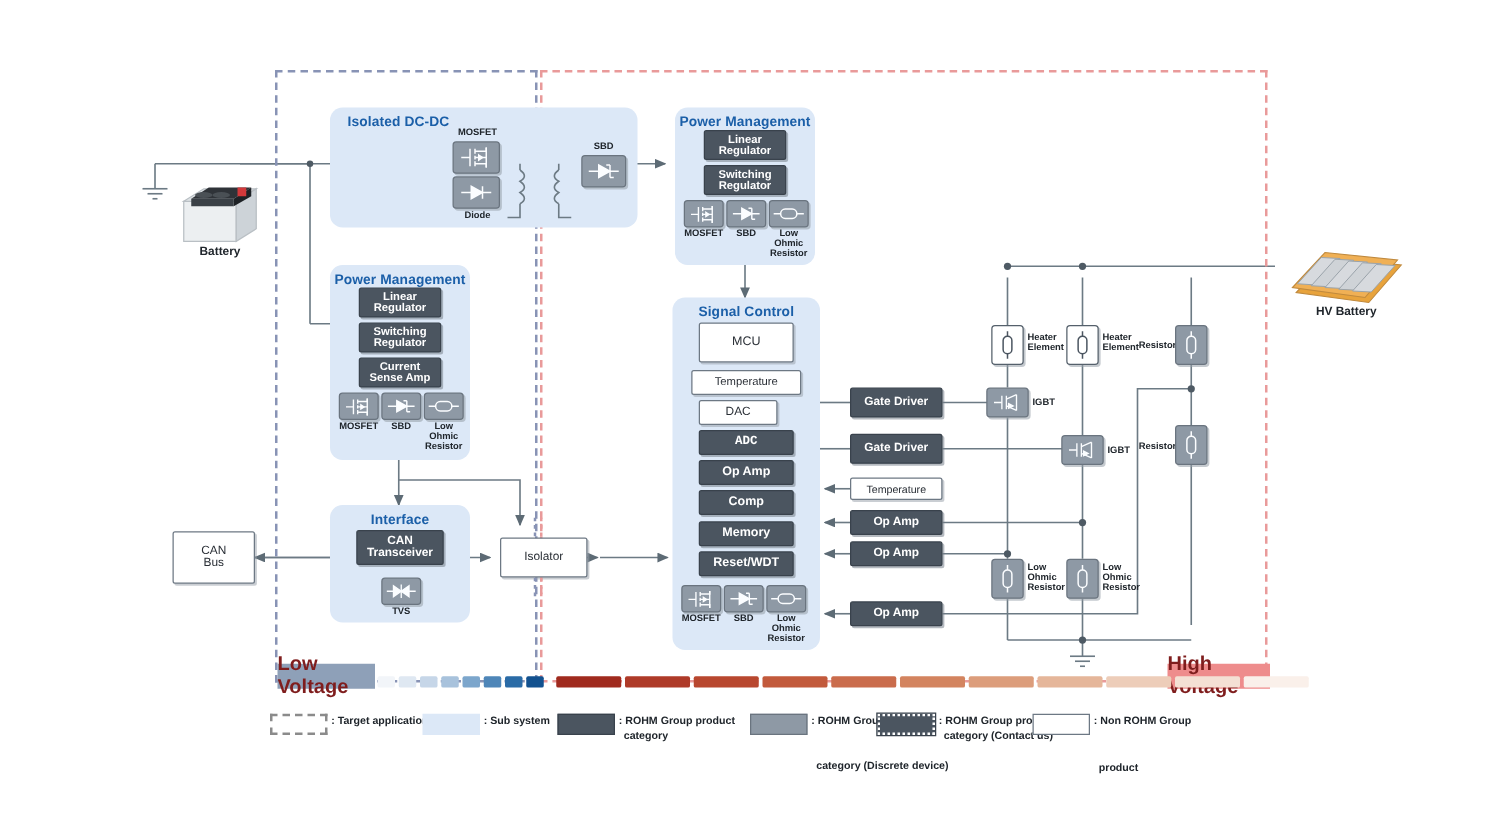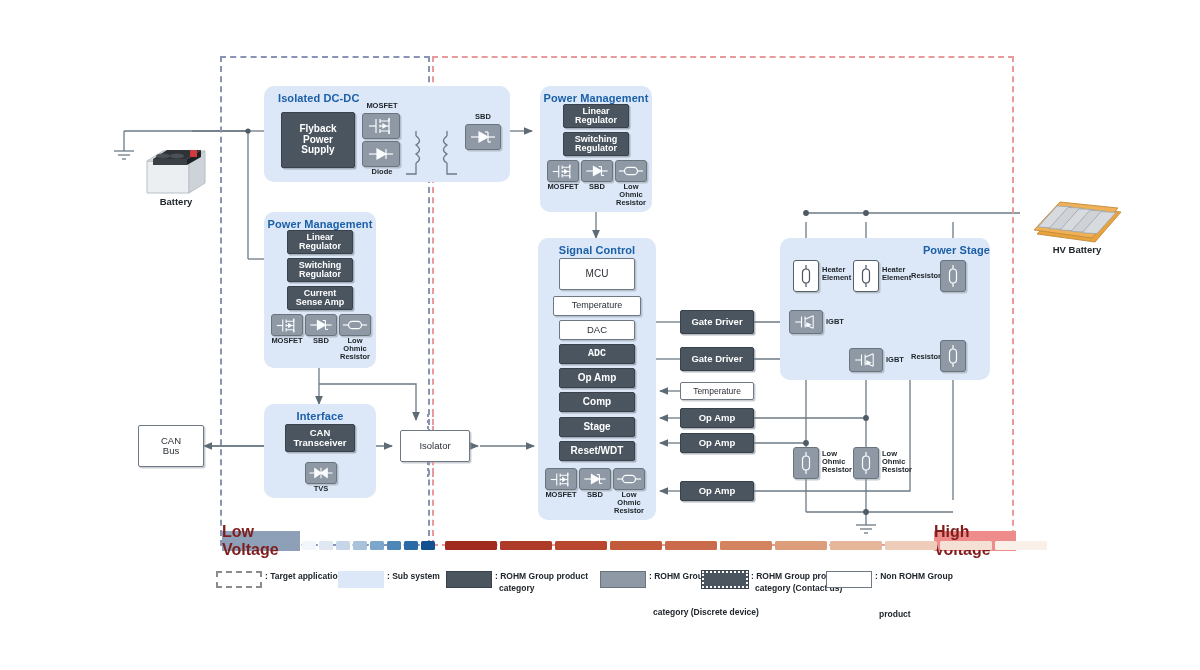--- a/index.html
+++ b/index.html
@@ -165,25 +165,20 @@
       <circle cx="866" cy="512" r="2.9"></circle>
     </g>
   </svg>
 
   <div class="domain-box domain-lv" style="left:220px;top:56px;width:210px;height:490px;"></div>
   <div class="domain-box domain-hv" style="left:432px;top:56px;width:582px;height:490px;"></div>
 
   <div class="subsys" style="left:264px;top:86px;width:246px;height:96px;">
     <div class="subsys-title" style="text-align:left;padding-left:14px;">Isolated DC-DC</div>
   </div>
-  <div class="blk blk-dark" style="left:281px;top:112px;width:74px;height:56px;font-size:10px;flex-direction:column;">
-    <span>Flyback</span>
-    <span>Power</span>
-    <span>Supply</span>
-  </div>
 
   <div class="disc" style="left:362px;top:113px;width:38px;height:26px;">
     <svg width="30" height="20" viewBox="0 0 30 20">
       <g stroke="#fbfdff" stroke-width="1.2" fill="none">
         <path d="M3,10 L10,10"></path>
           <path d="M10,3 L10,17"></path>
         <path d="M14,3 L14,7"></path>
           <path d="M14,8.5 L14,11.5"></path>
           <path d="M14,13 L14,17"></path>
         <path d="M14,5 L23,5 L23,2"></path>
@@ -387,25 +382,25 @@
         <path d="M4,0 L4,18" stroke="#8893b5" stroke-dasharray="3 3"></path>
         <path d="M9,0 L9,18" stroke="#e99a9a" stroke-dasharray="3 3"></path>
       </g>
   </svg>
 
   <div class="subsys" style="left:538px;top:238px;width:118px;height:282px;">
     <div class="subsys-title">Signal Control</div>
   </div>
   <div class="blk blk-white" style="left:559px;top:258px;width:76px;height:32px;font-size:10px;font-weight:normal;">MCU</div>
   <div class="blk blk-white" style="left:553px;top:296px;width:88px;height:20px;font-size:9px;font-weight:normal;">Temperature</div>
-  <div class="blk blk-white" style="left:559px;top:320px;width:76px;height:20px;font-size:9.5px;font-weight:normal;">DAC</div>
+  <div class="blk blk-white" style="left:559px;top:320px;width:63px;height:20px;font-size:9.5px;font-weight:normal;">DAC</div>
   <div class="blk blk-dark" style="left:559px;top:344px;width:76px;height:20px;font-size:10px;font-family:Liberation Mono, monospace;">ADC</div>
   <div class="blk blk-dark" style="left:559px;top:368px;width:76px;height:20px;font-size:10px;">Op Amp</div>
   <div class="blk blk-dark" style="left:559px;top:392px;width:76px;height:20px;font-size:10px;">Comp</div>
-  <div class="blk blk-dark" style="left:559px;top:417px;width:76px;height:20px;font-size:10px;">Stage</div>
+  <div class="blk blk-dark" style="left:559px;top:417px;width:76px;height:20px;font-size:10px;">Memory</div>
   <div class="blk blk-dark" style="left:559px;top:441px;width:76px;height:20px;font-size:10px;">Reset/WDT</div>
 
   <div class="disc" style="left:545px;top:468px;width:32px;height:22px;">
     <svg width="26" height="17" viewBox="0 0 30 20">
       <g stroke="#fbfdff" stroke-width="1.3" fill="none">
         <path d="M3,10 L10,10"></path>
           <path d="M10,3 L10,17"></path>
         <path d="M14,3 L14,7"></path>
           <path d="M14,8.5 L14,11.5"></path>
           <path d="M14,13 L14,17"></path>
@@ -446,23 +441,20 @@
     <span>Resistor</span>
   </div>
 
   <div class="blk blk-dark" style="left:680px;top:310px;width:74px;height:24px;font-size:9.5px;">Gate Driver</div>
   <div class="blk blk-dark" style="left:680px;top:347px;width:74px;height:24px;font-size:9.5px;">Gate Driver</div>
   <div class="blk blk-white" style="left:680px;top:382px;width:74px;height:18px;font-size:8.5px;font-weight:normal;">Temperature</div>
   <div class="blk blk-dark" style="left:680px;top:408px;width:74px;height:20px;font-size:9.5px;">Op Amp</div>
   <div class="blk blk-dark" style="left:680px;top:433px;width:74px;height:20px;font-size:9.5px;">Op Amp</div>
   <div class="blk blk-dark" style="left:680px;top:481px;width:74px;height:20px;font-size:9.5px;">Op Amp</div>
 
-  <div class="subsys" style="left:780px;top:238px;width:210px;height:142px;">
-    <div class="subsys-title" style="text-align:right;padding-right:18px;">Power Stage</div>
-  </div>
 
   <div class="disc disc-light" style="left:793px;top:260px;width:26px;height:32px;">
     <svg width="14" height="24" viewBox="0 0 14 24">
       <g stroke="#4b5560" stroke-width="1.2" fill="none">
         <path d="M7,1 L7,5"></path>
           <rect x="3.5" y="5" width="7" height="14" rx="3.4"></rect>
           <path d="M7,19 L7,23"></path>
       </g>
     </svg>
   </div>

